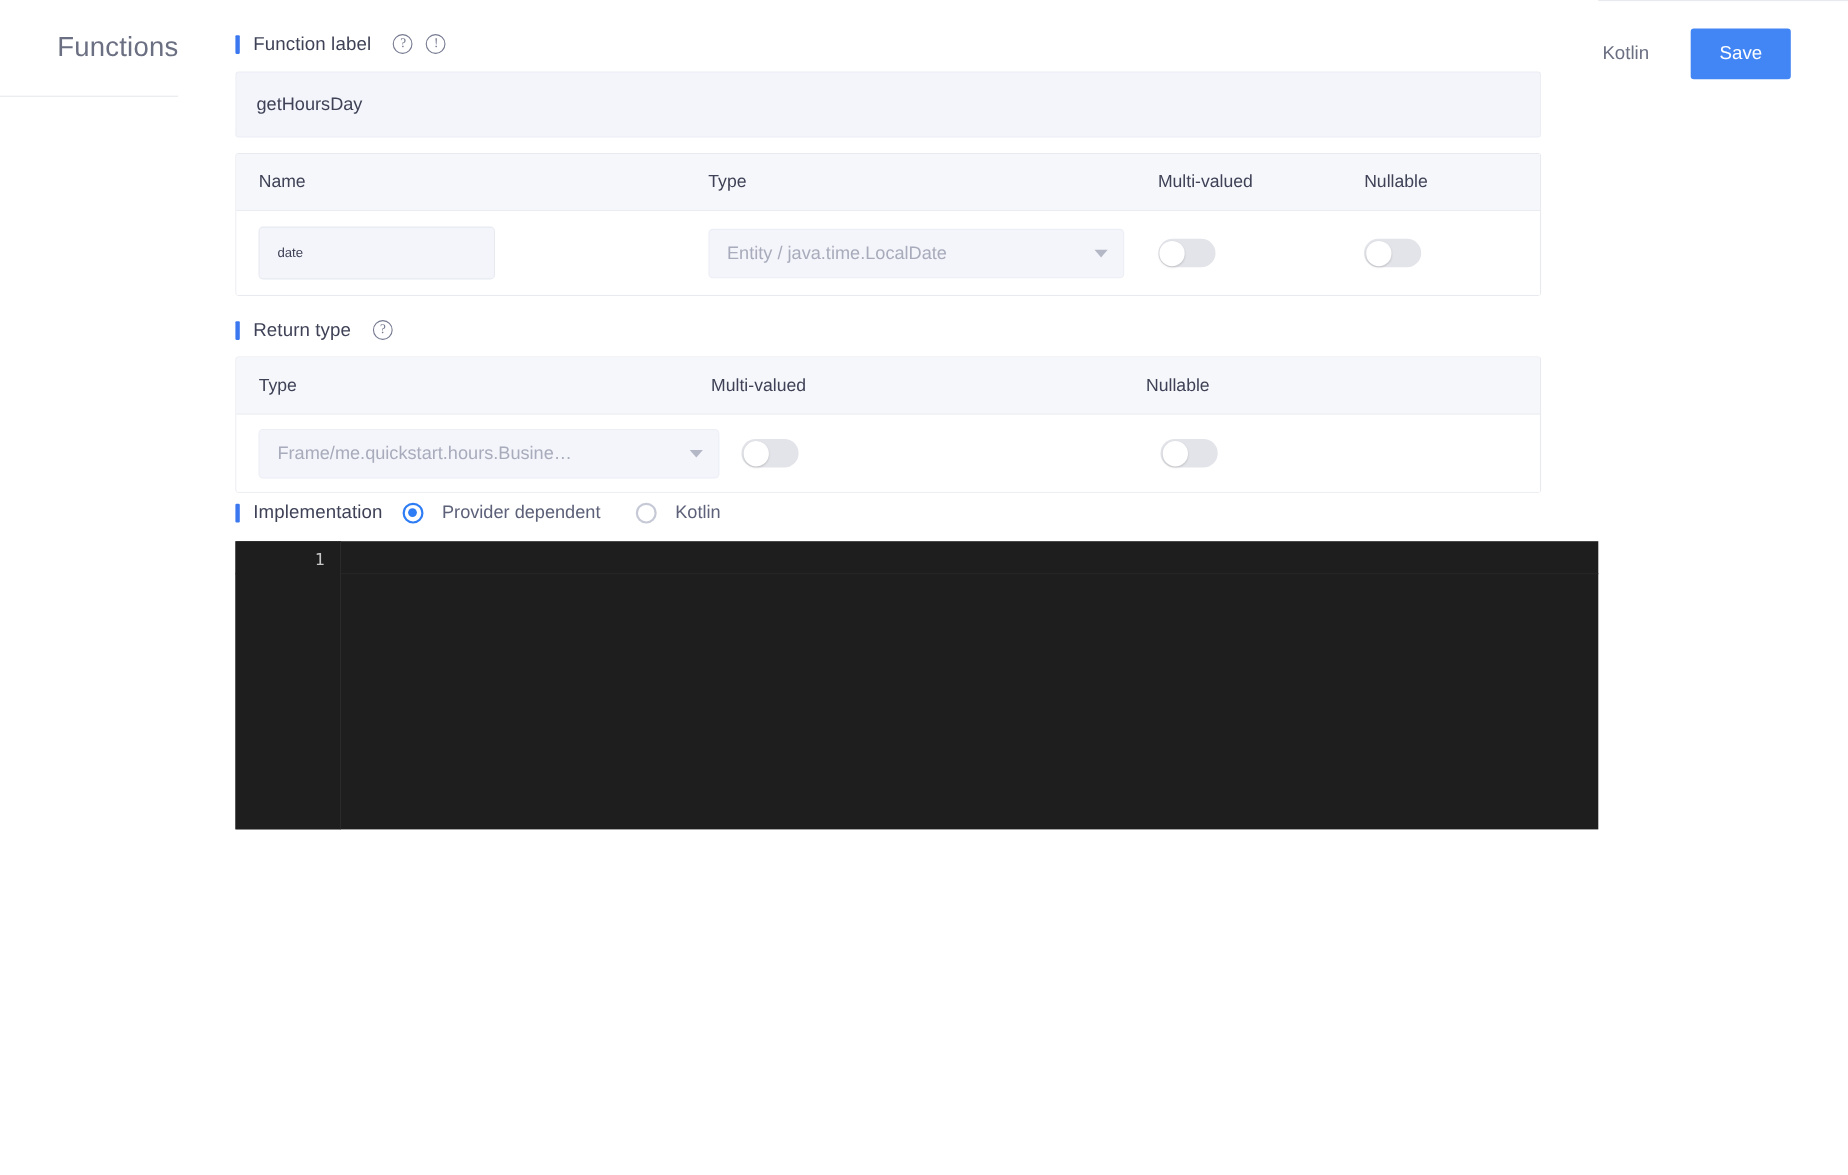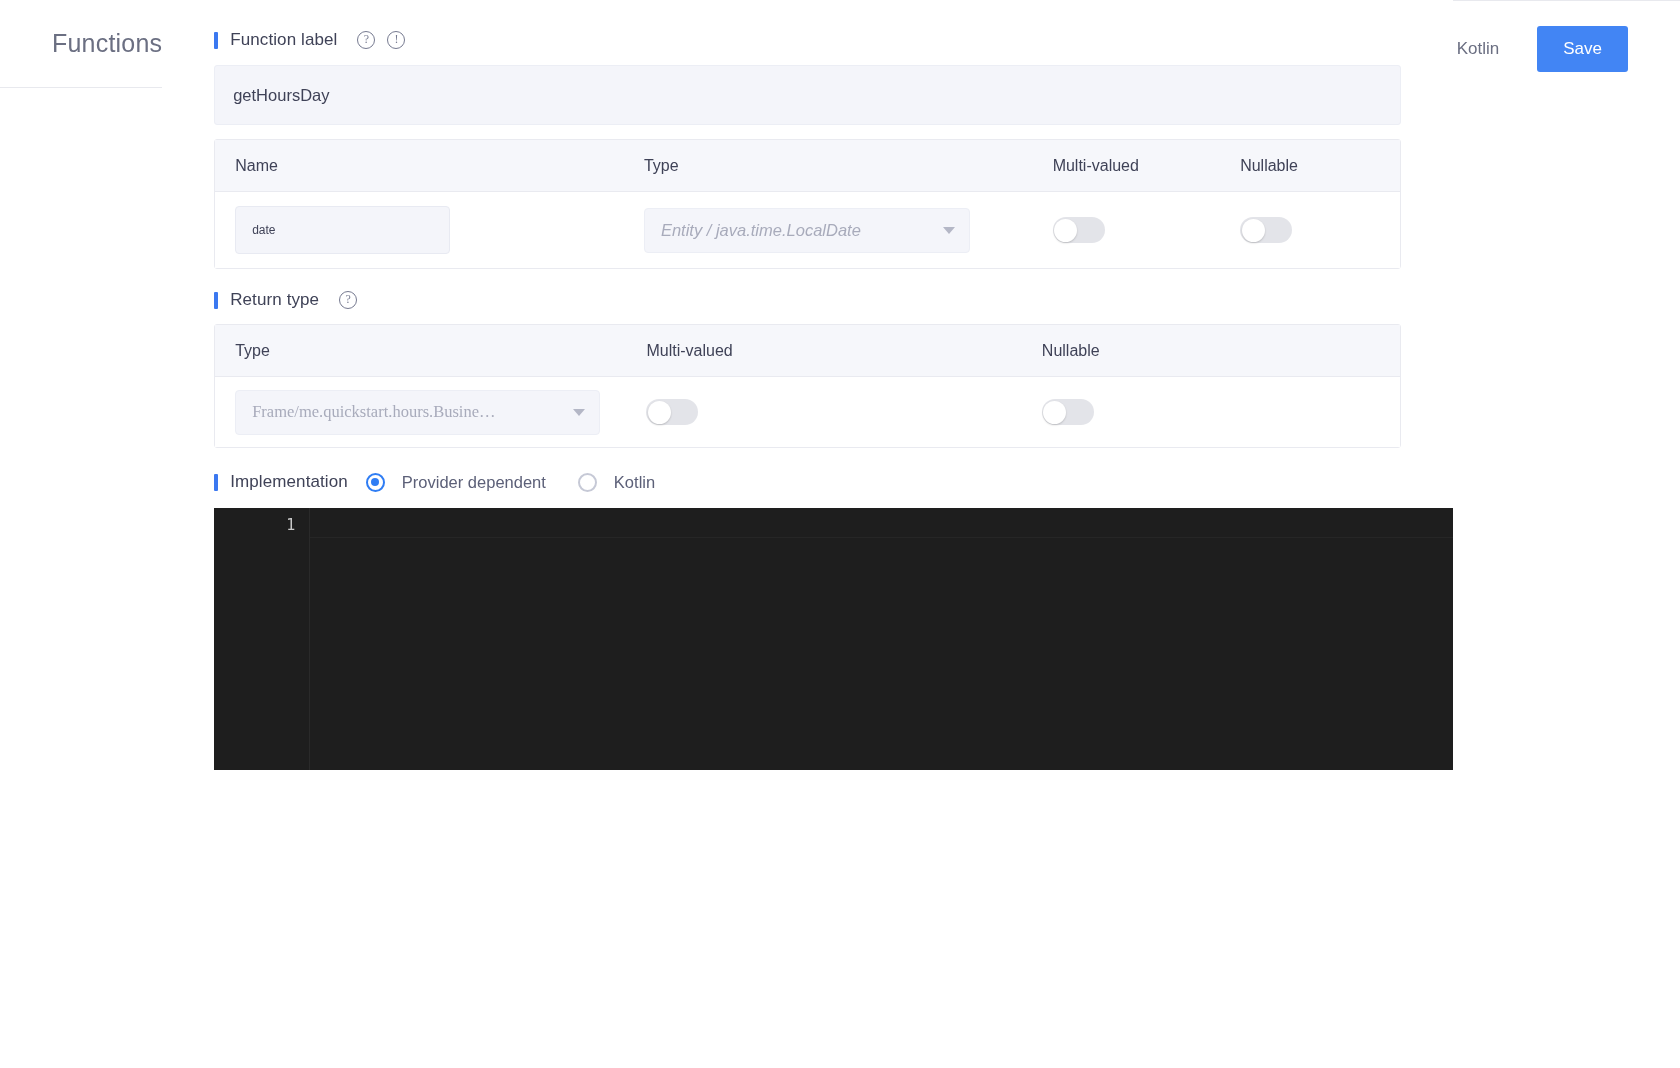--- a/index.html
+++ b/index.html
@@ -134,22 +134,22 @@
     border-radius: 4px;
     height: 45px;
     display: flex; align-items: center;
     justify-content: space-between;
     padding: 0 14px 0 16px;
     font-size: 16.5px;
     color: #a8abbb;
     white-space: nowrap;
     overflow: hidden;
   }
-  .select-wide { width: 326px; font-style: italic; }
-  .select-narrow { width: 365px; font-family: Liberation Serif, serif; }
+  .select-wide { width: 378px; }
+  .select-narrow { width: 419px; }
   .caret {
     width: 0; height: 0;
     border-left: 6px solid transparent;
     border-right: 6px solid transparent;
     border-top: 7px solid #b4b7c6;
     margin-left: 10px;
     flex: 0 0 auto;
   }
 
   
@@ -169,21 +169,21 @@
     box-shadow: 0 1px 2px rgba(0,0,0,.18);
   }
 
   
   .rt-wrap { margin-top: 21px; }
   .rt-block { margin-top: 14px; }
   .rt-row { height: 70px; }
 
   
   .impl-row {
-    margin-top: 24px;
+    margin-top: 8px;
     display: flex; align-items: center;
     gap: 0;
   }
   .impl-label { margin-right: 18px; }
   .radio-item {
     display: flex; align-items: center;
     gap: 17px;
     margin-right: 32px;
     cursor: pointer;
   }

